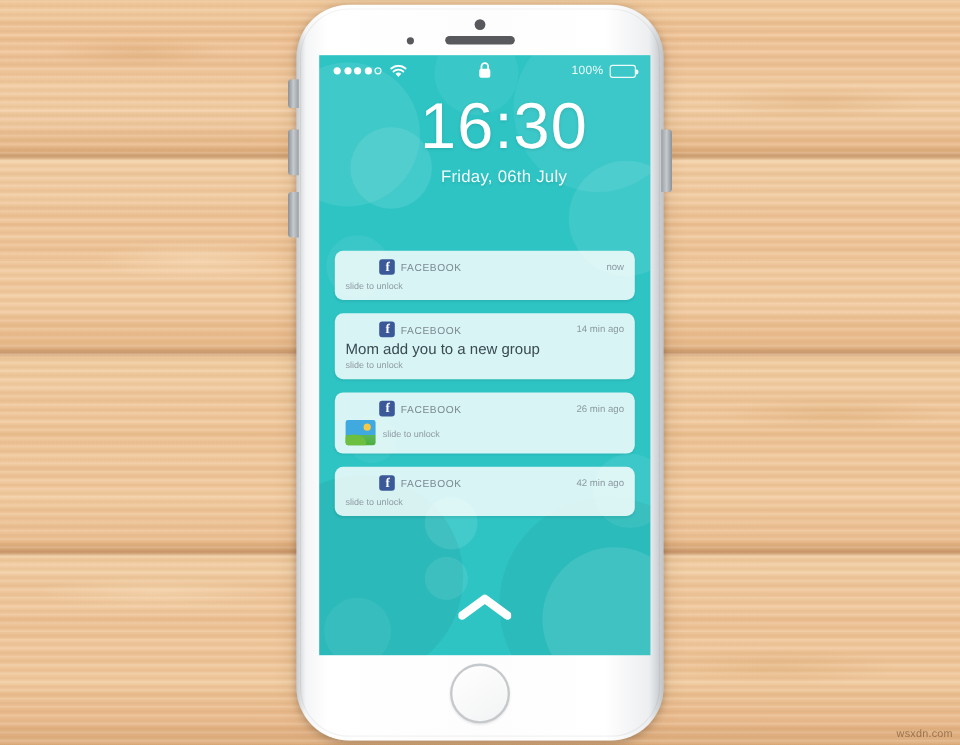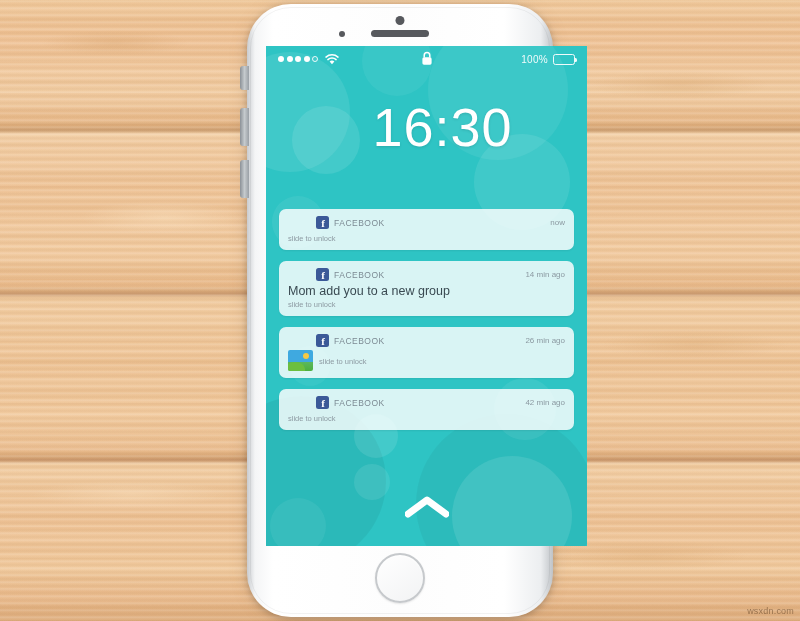--- a/index.html
+++ b/index.html
@@ -158,21 +158,21 @@
     border: 2px solid #c6c9cc;
     box-shadow: inset 0 1px 2px rgba(255,255,255,0.9),
                 0 1px 2px rgba(0,0,0,0.10);
   }
 
   
   .screen {
     position: absolute;
     left: 19px;
     top: 42px;
-    width: 321px;
+    width: 276px;
     height: 500px;
     background: #2ec4c4;
     overflow: hidden;
   }
   .bubble {
     position: absolute;
     border-radius: 50%;
     pointer-events: none;
   }
   
@@ -246,21 +246,21 @@
   }
   .battery-fill {
     width: 100%; height: 100%;
     background: rgba(255,255,255,0.92);
     border-radius: 1px;
   }
 
   
   .clock-area {
     position: absolute;
-    left: 0; right: 0; top: 54px;
+    left: 0; right: 0; top: 32px;
     text-align: center;
     color: #ffffff;
     margin-left: 32px;
   }
   .clock-time {
     font-size: 54px;
     font-weight: 300;
     letter-spacing: 1px;
     line-height: 1;
     text-shadow: 0 1px 3px rgba(0,0,0,0.12);
@@ -454,20 +454,21 @@
       <div class="status-right">
         <span class="battery-pct">100%</span>
         <span class="battery">
           <span class="battery-fill"></span>
         </span>
       </div>
     </div>
 
     <div class="clock-area">
       <div class="clock-time">16:30</div>
+      <div class="clock-date">Friday, 06th July</div>
     </div>
 
     <div class="notifications">
 
       <div class="notif-card">
         <div class="notif-head">
           <span class="fb-icon"></span>
           <span class="notif-app">FACEBOOK</span>
           <span class="notif-time">now</span>
         </div>

